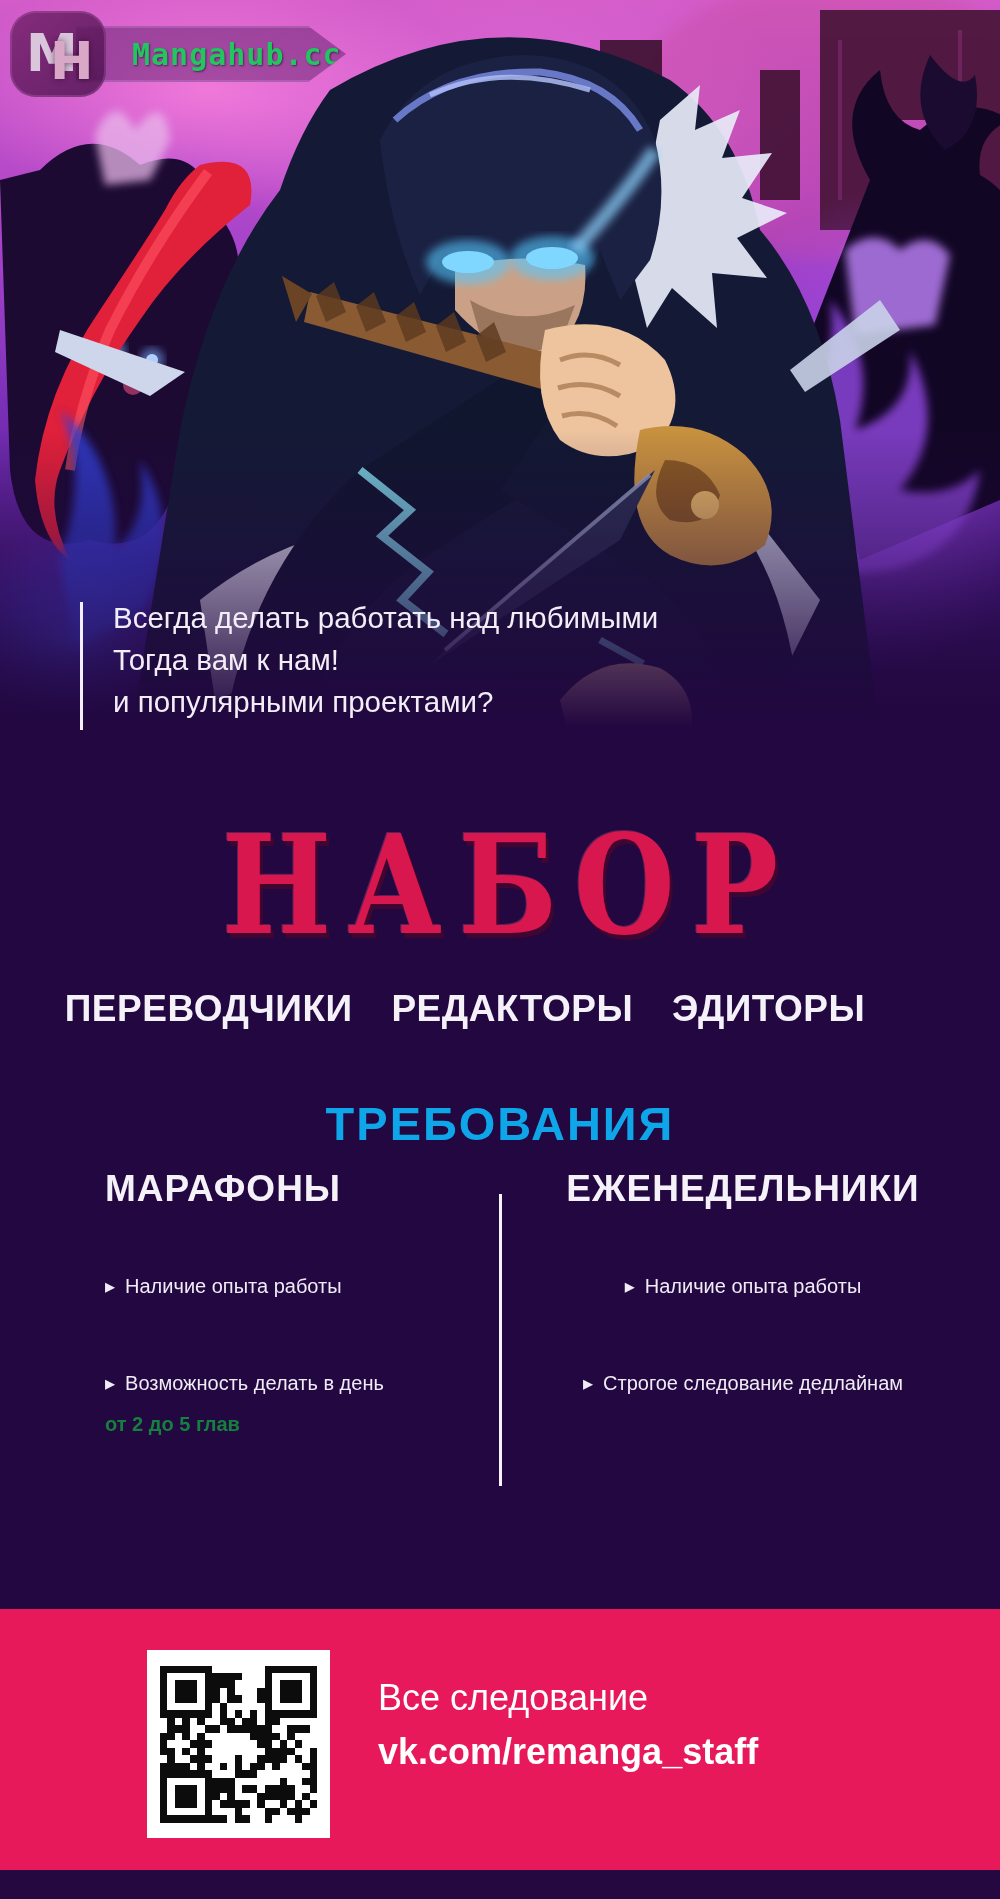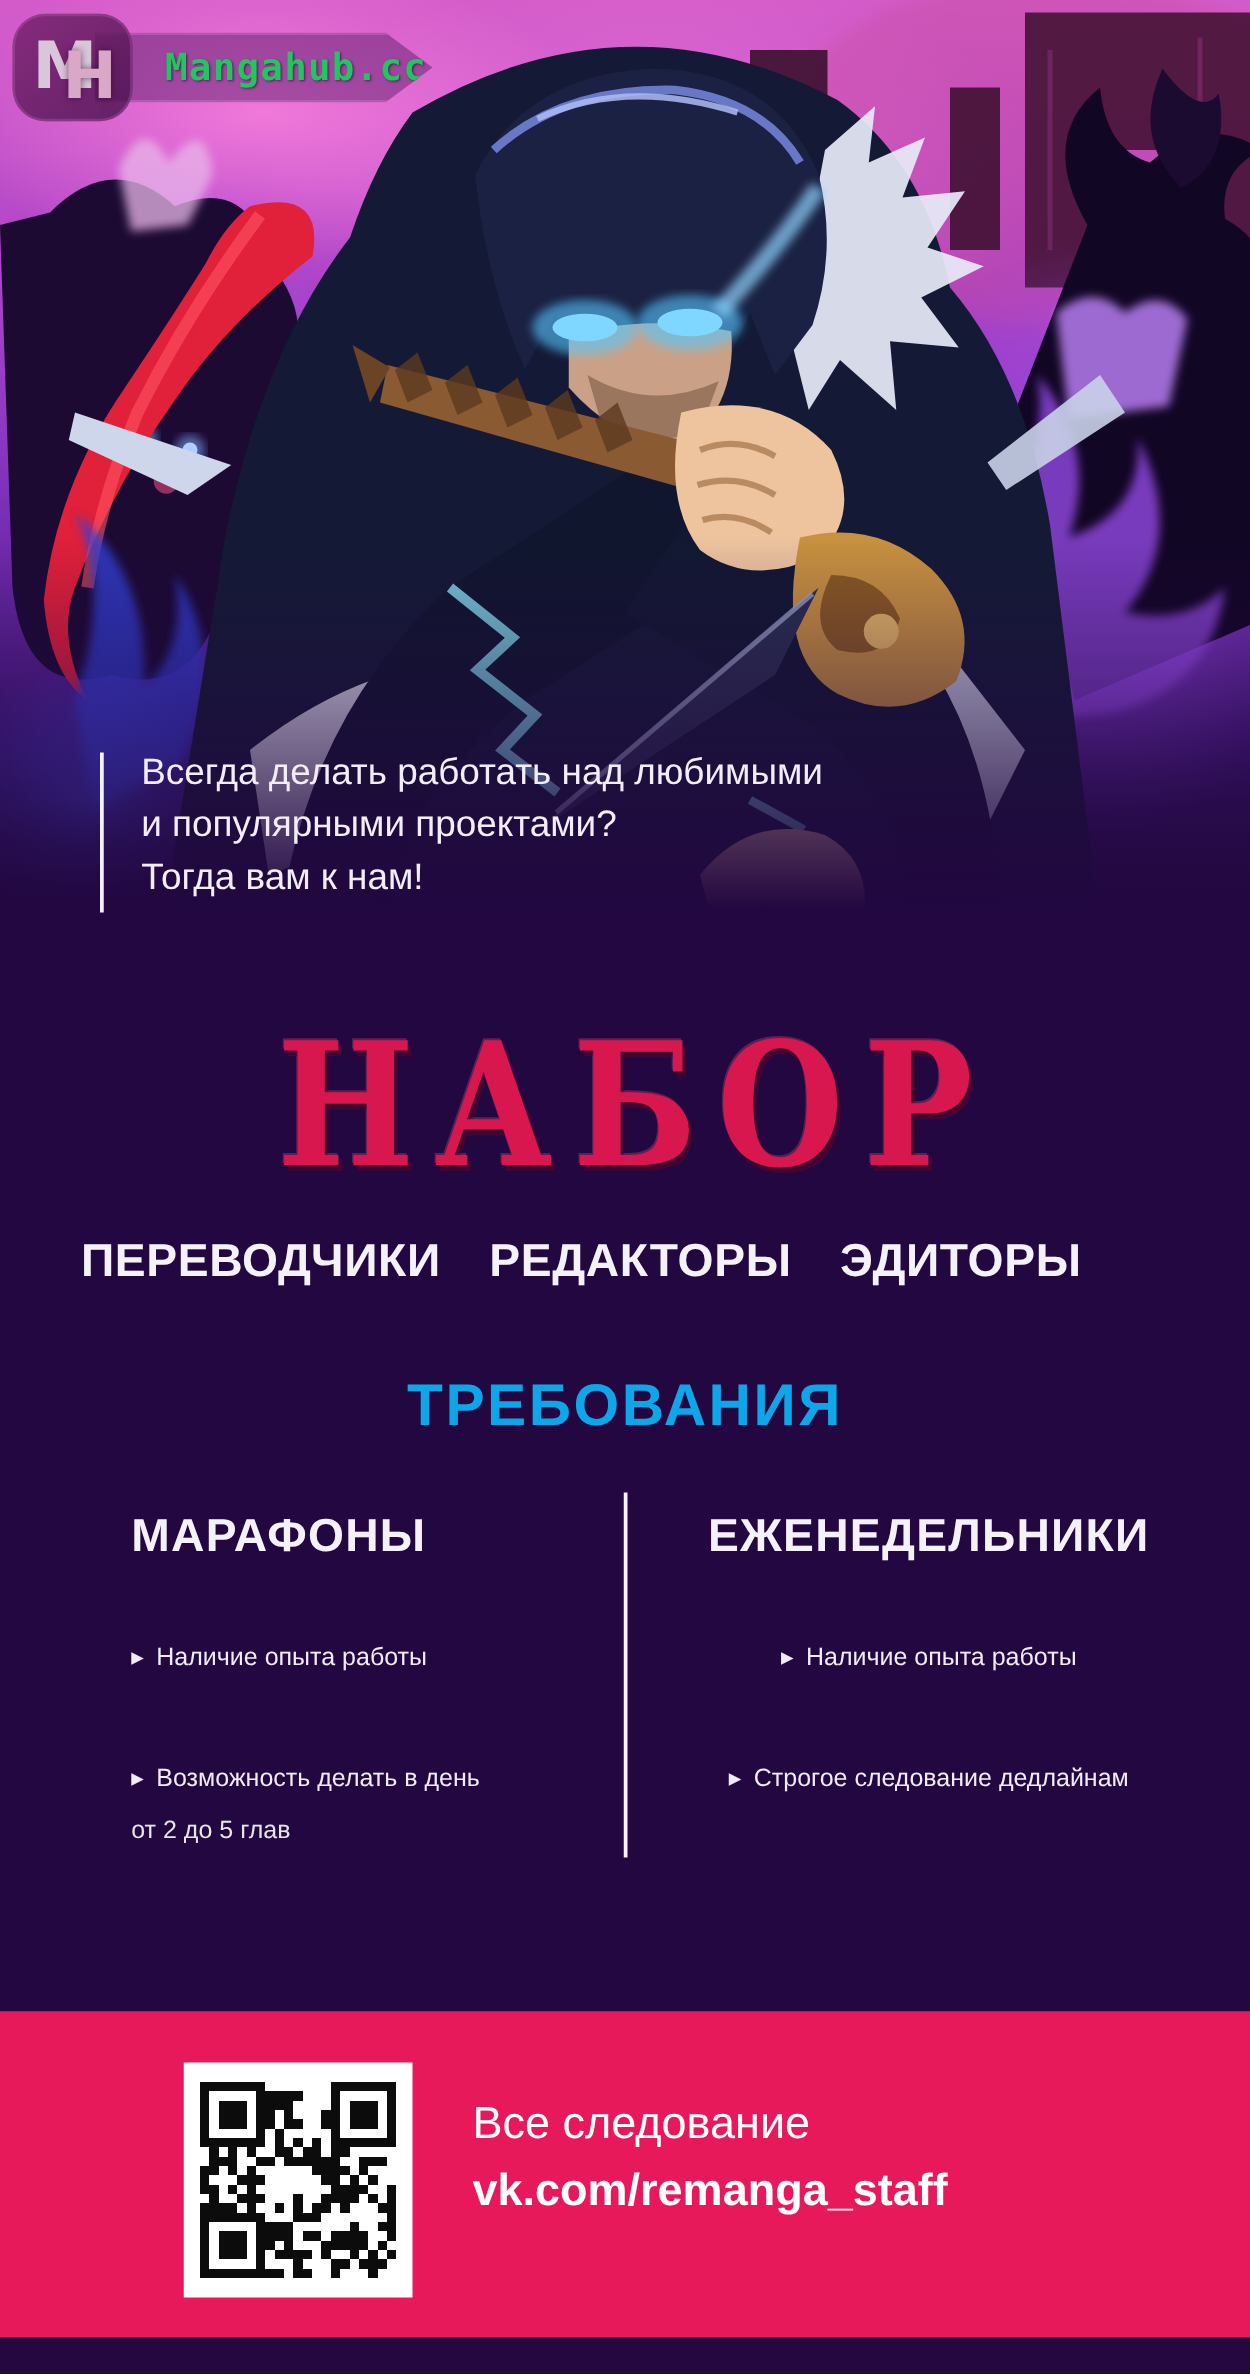--- a/index.html
+++ b/index.html
@@ -50,27 +50,27 @@
     text-shadow:3px 4px 0 rgba(90,4,34,.55),-1px -1px 0 rgba(255,110,150,.25);
   }
   
   .roles{position:absolute;left:0;top:988px;width:930px;text-align:center;
     font-size:37px;font-weight:bold;color:#f5f1f9;letter-spacing:.5px;}
   .roles span{margin:0 14px;}
   
   .trebo{position:absolute;left:0;top:1096px;width:1000px;margin:0;text-align:center;
     font-size:47px;font-weight:bold;color:#0ea5e9;letter-spacing:2px;}
   
-  .col{position:absolute;top:1208px;}
+  .col{position:absolute;top:1168px;}
   .col-left{left:105px;width:330px;}
   .col-right{left:553px;width:380px;text-align:center;}
   .col h3{margin:0;font-size:37px;font-weight:bold;color:#f5f1f9;letter-spacing:1px;}
   .col .item{margin-top:56px;font-size:20px;line-height:41px;color:#f1ebf6;}
   .col .item .marker{margin-right:10px;}
-  .col .item strong{display:block;font-weight:normal;color:#e5e5e5;}
+  .col .item strong{display:block;font-weight:bold;color:#15803d;}
   .divider{position:absolute;left:499px;top:1194px;width:3px;height:292px;background:#f7f2fb;}
   
   .footer-band{position:absolute;left:0;top:1609px;width:1000px;height:261px;background:#e8195a;}
   .qr-box{position:absolute;left:147px;top:41px;width:183px;height:188px;background:#ffffff;
     display:flex;align-items:center;justify-content:center;}
   .qr-box svg{width:157px;height:162px;}
   .footer-text{position:absolute;left:378px;top:62px;color:#ffffff;}
   .footer-text .l1{font-size:36px;line-height:54px;font-weight:500;}
   .footer-text .l2{font-size:36px;line-height:54px;font-weight:bold;}
   .bottom-strip{position:absolute;left:0;top:1870px;width:1000px;height:29px;background:#250840;}
@@ -210,22 +210,22 @@
       </div>
       <div class="wm-ribbon">
         <span>Mangahub.cc</span>
       </div>
     </div>
   </div>
 
   <div class="intro-bar"></div>
   <div class="intro">
     <div>Всегда делать работать над любимыми</div>
+    <div>Тогда вам к нам!</div>
     <div>и популярными проектами?</div>
-    <div>Тогда вам к нам!</div>
   </div>
 
   <h1 class="nabor">НАБОР</h1>
 
   <div class="roles">
     <span>ПЕРЕВОДЧИКИ</span>
     <span>РЕДАКТОРЫ</span>
     <span>ЭДИТОРЫ</span>
   </div>
 

